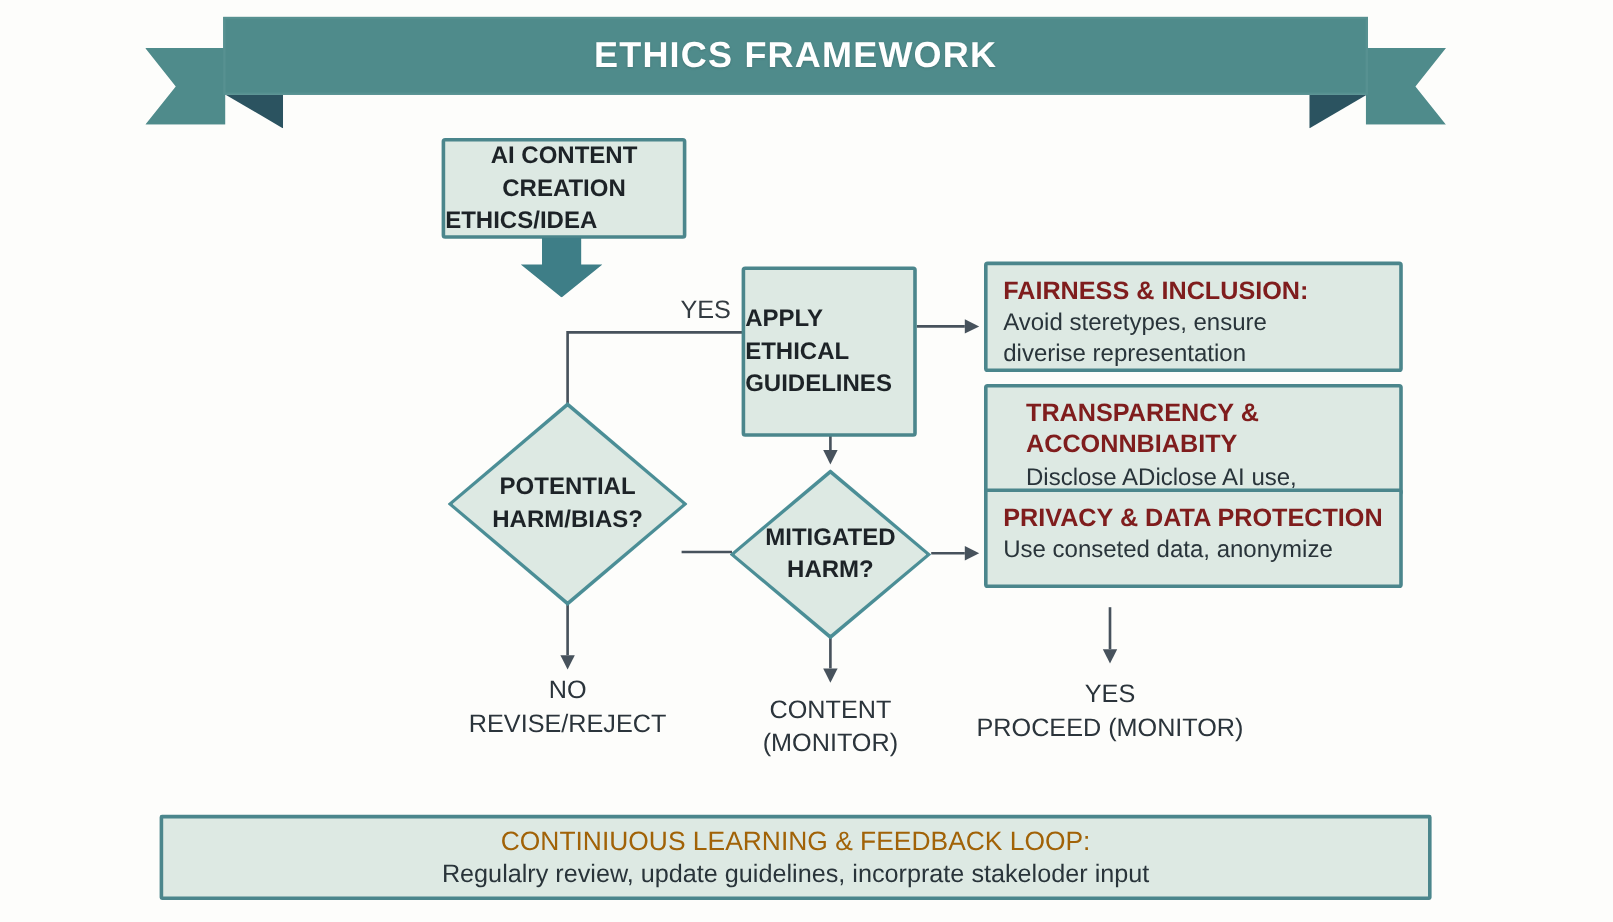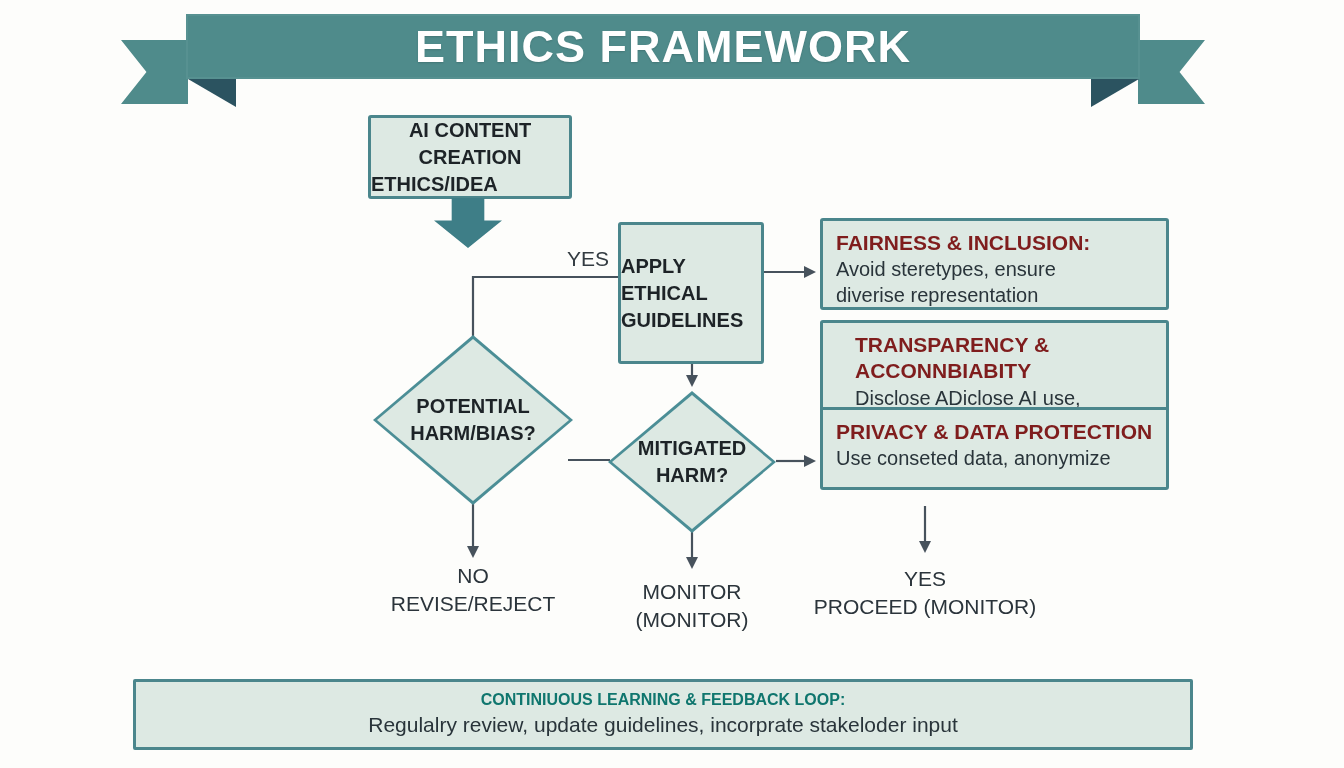--- a/index.html
+++ b/index.html
@@ -16,21 +16,21 @@
 
   
   .ribbon-band {
     position: absolute; left: 186px; top: 14px; width: 954px; height: 65px;
     background: #4f8b8b;
     box-shadow: inset 0 0 0 2px #579191;
     display: flex; align-items: center; justify-content: center;
     z-index: 4;
   }
   .ribbon-title {
-    color: #ffffff; font-size: 45px; font-weight: 700; letter-spacing: 1px;
+    color: #ffffff; font-size: 30px; font-weight: 700; letter-spacing: 1px;
     text-shadow: 0 1px 2px rgba(0,0,0,0.15);
   }
   .ribbon-tail-left {
     position: absolute; left: 121px; top: 40px; width: 67px; height: 64px;
     background: #4f8b8b;
     clip-path: polygon(0 0, 100% 0, 100% 100%, 0 100%, 38% 50%);
     z-index: 2;
   }
   .ribbon-tail-right {
     position: absolute; left: 1138px; top: 40px; width: 67px; height: 64px;
@@ -111,21 +111,21 @@
 
   .footer-bar {
     position: absolute; left: 133px; top: 679px; width: 1060px; height: 71px;
     background: #dde9e3;
     border: 3px solid #4b868c;
     border-radius: 2px;
     box-sizing: border-box;
     display: flex; flex-direction: column; align-items: center; justify-content: center;
     z-index: 2; text-align: center;
   }
-  .footer-title { font-weight: 700; font-size: 16px; color: #0f766e; line-height: 1.3; }
+  .footer-title { font-weight: 400; font-size: 22px; color: #a16207; line-height: 1.3; }
   .footer-body  { font-size: 21px; color: #29343a; line-height: 1.3; }
 
   .connector-layer {
     position: absolute; left: 0; top: 0; width: 1344px; height: 768px; z-index: 1;
   }
 </style>
 </head>
 <body>
 
 <svg class="connector-layer" viewBox="0 0 1344 768" xmlns="http://www.w3.org/2000/svg">
@@ -204,21 +204,21 @@
   <div class="info-title">PRIVACY &amp; DATA PROTECTION</div>
   <div class="info-body">Use conseted data, anonymize</div>
 </div>
 
 <div class="outcome" style="left:358px; top:562px; width:230px;">
   <div>NO</div>
   <div>REVISE/REJECT</div>
 </div>
 
 <div class="outcome" style="left:602px; top:578px; width:180px;">
-  <div>MONITOR</div>
+  <div>CONTENT</div>
   <div>(MONITOR)</div>
 </div>
 
 <div class="outcome" style="left:798px; top:565px; width:254px;">
   <div>YES</div>
   <div>PROCEED (MONITOR)</div>
 </div>
 
 <div class="footer-bar">
   <div class="footer-title">CONTINIUOUS LEARNING &amp; FEEDBACK LOOP:</div>

